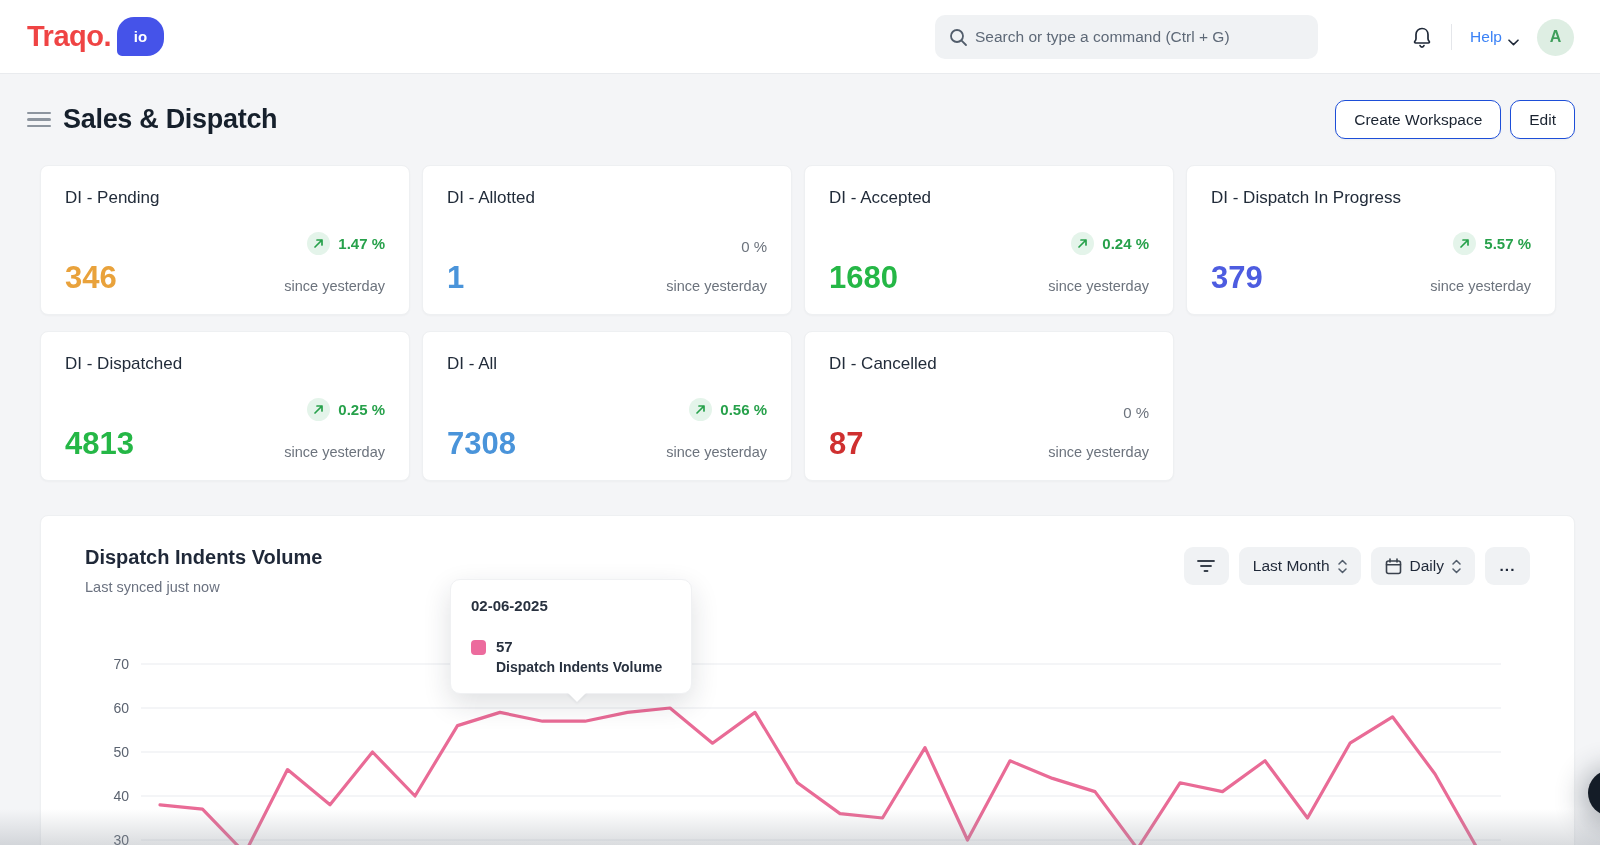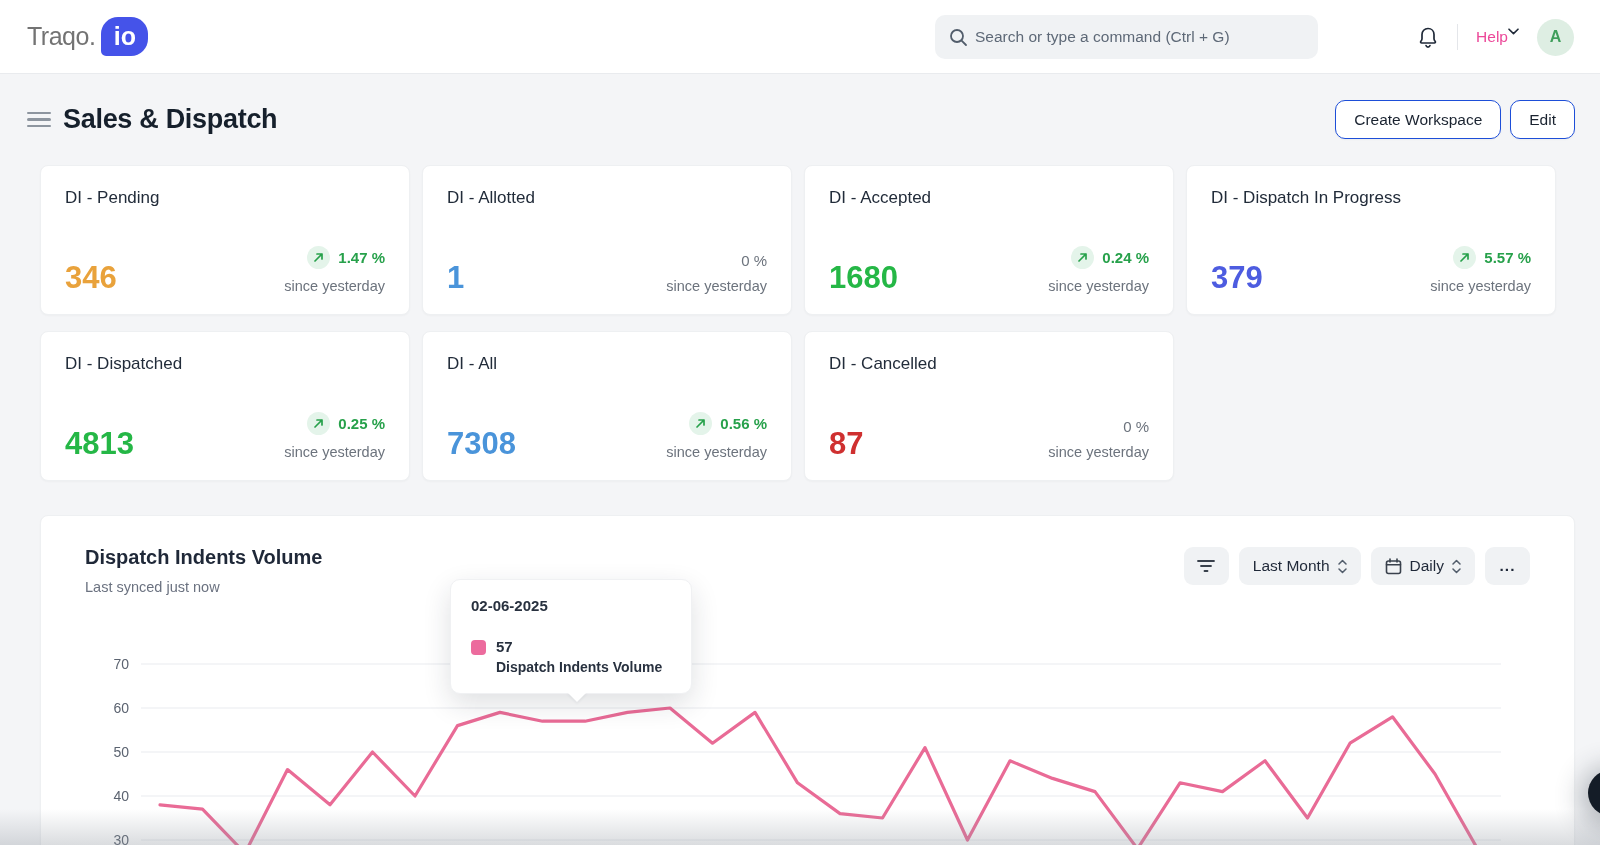--- a/index.html
+++ b/index.html
@@ -2,47 +2,47 @@
 <html><head>
 <meta charset="utf-8">
 <style>
   * { margin:0; padding:0; box-sizing:border-box; }
   html,body { width:1600px; height:845px; overflow:hidden; }
   body { font-family:"Liberation Sans", sans-serif; background:#f4f5f7; color:#1b2431; position:relative; }
 
   
   .topbar { height:74px; background:#fff; border-bottom:1px solid #e9ebee; display:flex; align-items:center; padding:0 30px 0 27px; position:relative; }
   .logo { display:flex; align-items:center; gap:4px; }
-  .logo-text { font-size:25px; font-weight:400; color:#737373; letter-spacing:-0.5px; }
-  .logo-badge { background:#4553e9; color:#fff; font-size:25px; font-weight:700; width:47px; height:39px; border-radius:17px 17px 17px 5px; display:flex; align-items:center; justify-content:center; margin-left:2px; }
+  .logo-text { font-size:29px; font-weight:700; color:#ef4444; letter-spacing:-0.5px; }
+  .logo-badge { background:#4553e9; color:#fff; font-size:15px; font-weight:700; width:47px; height:39px; border-radius:17px 17px 17px 5px; display:flex; align-items:center; justify-content:center; margin-left:2px; }
   .search { position:absolute; left:935px; top:15px; width:383px; height:44px; background:#f0f2f4; border-radius:10px; display:flex; align-items:center; padding:0 14px; gap:7px; }
   .search-text { color:#5e6977; font-size:15.5px; }
   .topbar-right { position:absolute; right:26px; top:0; height:74px; display:flex; align-items:center; gap:18px; }
   .tb-divider { width:1px; height:26px; background:#e4e6ea; }
-  .help { display:flex; align-items:flex-start; font-size:15.5px; color:#ec4899; cursor:pointer; }
+  .help { display:flex; align-items:flex-end; gap:6px; font-size:15.5px; color:#3b82f6; cursor:pointer; }
   .avatar { width:37px; height:37px; border-radius:50%; background:#deeee3; color:#3f9e5b; font-size:16px; font-weight:600; display:flex; align-items:center; justify-content:center; }
 
   
   .page-header { display:flex; align-items:center; padding:26px 25px 22px 27px; }
   .hamburger { width:24px; display:flex; flex-direction:column; gap:4px; margin-right:12px; cursor:pointer; }
   .hamburger span { height:2.5px; background:#8d959f; border-radius:2px; }
   .page-title { font-size:27px; font-weight:700; color:#16202c; letter-spacing:-0.3px; }
   .header-actions { margin-left:auto; display:flex; gap:9px; }
   .btn { background:#fff; border:1px solid #1d4ed8; border-radius:10px; height:39px; padding:0 18px; font-size:15.5px; color:#1a2330; font-family:inherit; cursor:pointer; box-shadow:0 1px 2px rgba(16,24,40,.04); }
 
   
   .kpi-grid { margin:4px 44px 0 40px; display:grid; grid-template-columns:repeat(4,1fr); gap:16px 12px; }
   .kpi-card { background:#fff; border:1px solid #eef0f2; border-radius:8px; height:150px; padding:22px 24px 20px; position:relative; box-shadow:0 1px 2px rgba(16,24,40,.03); }
   .kpi-title { font-size:17px; color:#222c3a; font-weight:500; }
   .kpi-value { position:absolute; left:24px; bottom:18px; font-size:31px; font-weight:700; }
   .kpi-right { position:absolute; right:24px; bottom:20px; text-align:right; }
   .kpi-change { display:flex; align-items:center; justify-content:flex-end; gap:8px; font-size:15px; font-weight:600; color:#27a14b; }
   .kpi-change.flat { color:#6c737d; font-weight:400; }
   .chip { width:23px; height:23px; border-radius:50%; background:#e4f4ea; display:flex; align-items:center; justify-content:center; color:#27a14b; font-size:13px; }
-  .kpi-sub { margin-top:9px; font-size:14.5px; color:#6c737d; }
+  .kpi-sub { margin-top:23px; font-size:14.5px; color:#6c737d; }
 
   
   .chart-card { position:absolute; left:40px; top:515px; width:1535px; height:430px; background:#fff; border:1px solid #eef0f2; border-radius:8px; box-shadow:0 1px 2px rgba(16,24,40,.03); }
   .chart-title { position:absolute; left:44px; top:30px; font-size:20px; font-weight:700; color:#1f2838; }
   .chart-subtitle { position:absolute; left:44px; top:63px; font-size:14.5px; color:#6b7280; }
   .chart-controls { position:absolute; right:44px; top:31px; display:flex; gap:10px; align-items:center; }
   .ctrl { background:#f0f2f4; border:none; border-radius:9px; height:38px; display:flex; align-items:center; gap:8px; padding:0 14px; font-size:15.5px; color:#1f2838; font-family:inherit; cursor:pointer; }
   .ctrl.icon-only { width:45px; justify-content:center; padding:0; }
   .chart-svg { position:absolute; left:0; top:0; }
 

